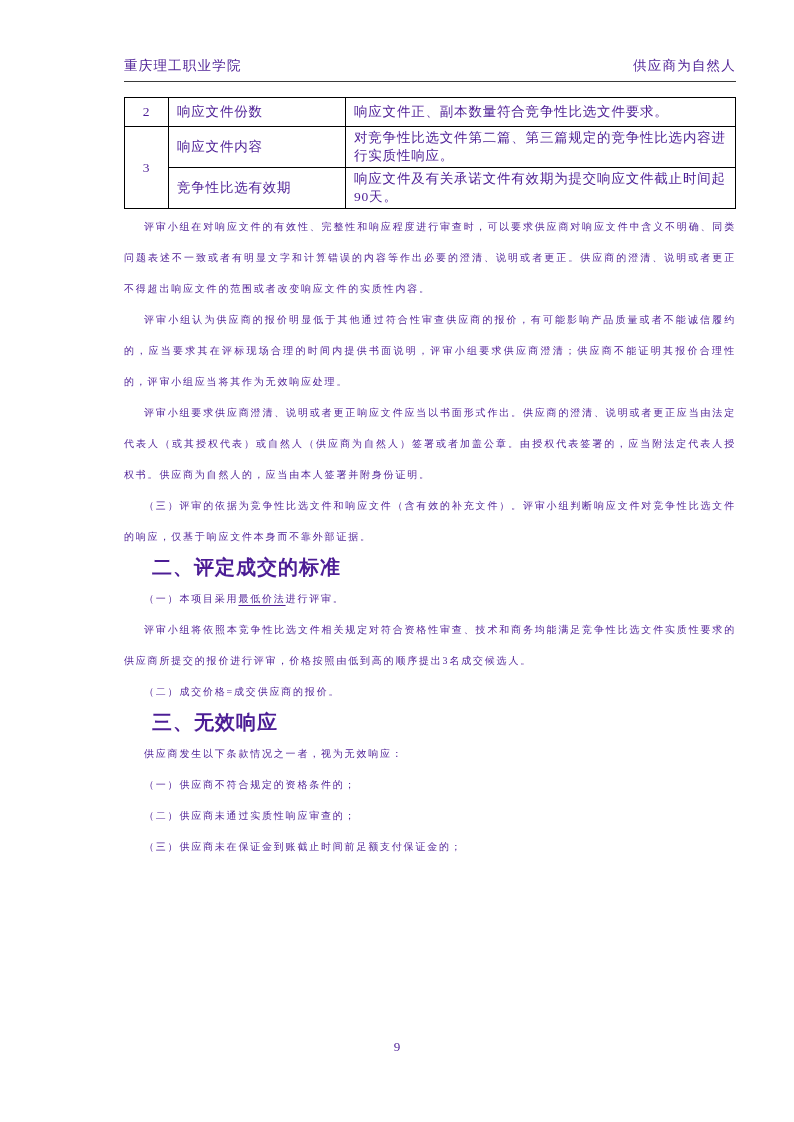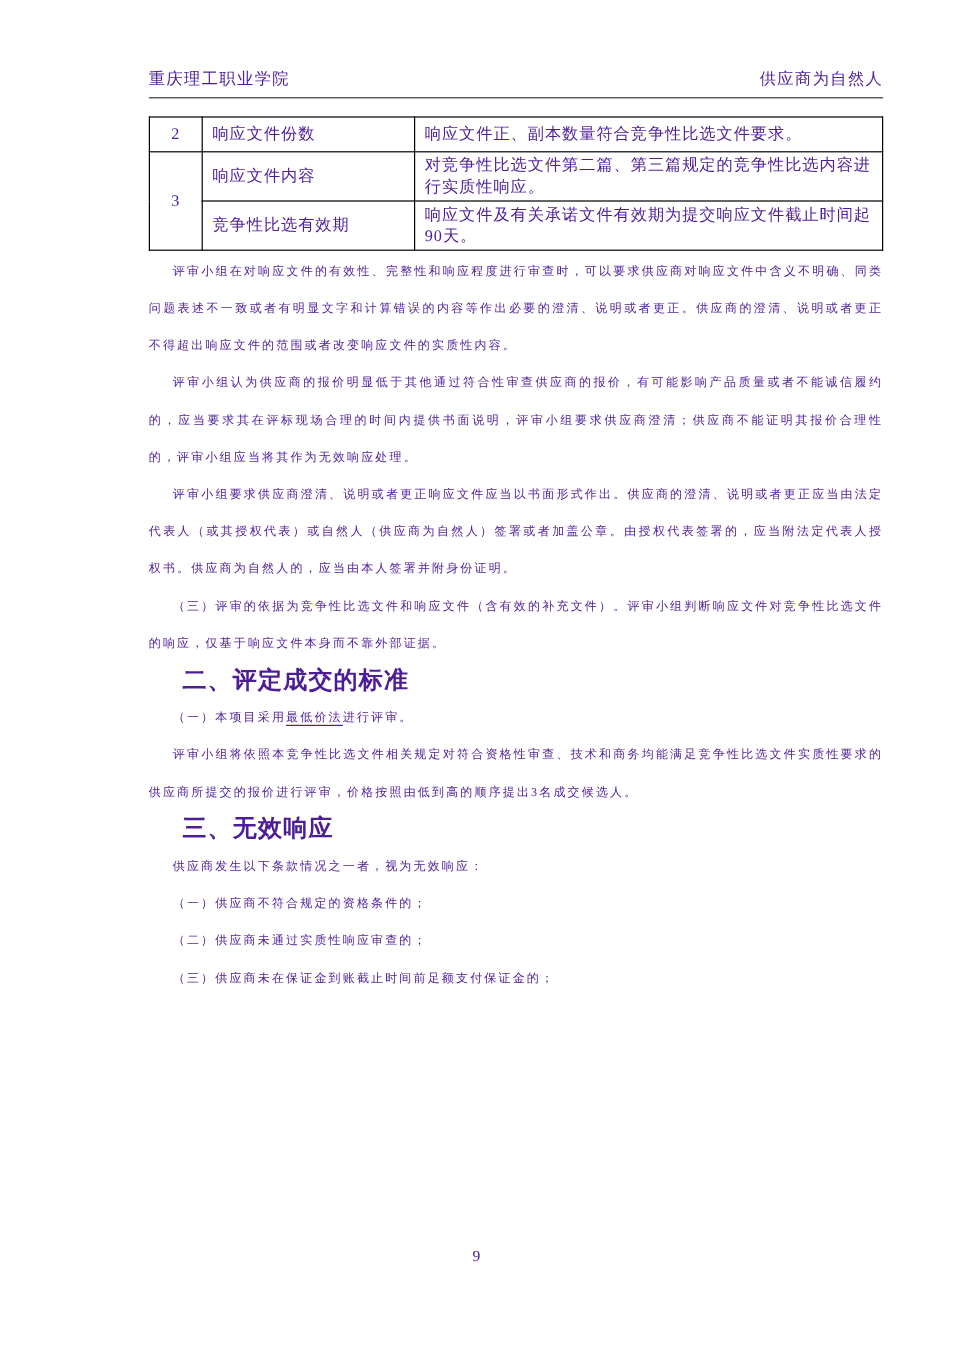--- a/index.html
+++ b/index.html
@@ -125,20 +125,21 @@
       <p class="body-p">评审小组在对响应文件的有效性、完整性和响应程度进行审查时，可以要求供应商对响应文件中含义不明确、同类问题表述不一致或者有明显文字和计算错误的内容等作出必要的澄清、说明或者更正。供应商的澄清、说明或者更正不得超出响应文件的范围或者改变响应文件的实质性内容。</p>
       <p class="body-p">评审小组认为供应商的报价明显低于其他通过符合性审查供应商的报价，有可能影响产品质量或者不能诚信履约的，应当要求其在评标现场合理的时间内提供书面说明，评审小组要求供应商澄清；供应商不能证明其报价合理性的，评审小组应当将其作为无效响应处理。</p>
       <p class="body-p">评审小组要求供应商澄清、说明或者更正响应文件应当以书面形式作出。供应商的澄清、说明或者更正应当由法定代表人（或其授权代表）或自然人（供应商为自然人）签署或者加盖公章。由授权代表签署的，应当附法定代表人授权书。供应商为自然人的，应当由本人签署并附身份证明。</p>
       <p class="body-p">（三）评审的依据为竞争性比选文件和响应文件（含有效的补充文件）。评审小组判断响应文件对竞争性比选文件的响应，仅基于响应文件本身而不靠外部证据。</p>
 
       <p class="section-heading">二、评定成交的标准</p>
 
       <p class="body-p"><span>（一）本项目采用</span><span class="em-bu">最低价法</span><span>进行评审。</span></p>
 
       <p class="body-p">评审小组将依照本竞争性比选文件相关规定对符合资格性审查、技术和商务均能满足竞争性比选文件实质性要求的供应商所提交的报价进行评审，价格按照由低到高的顺序提出3名成交候选人。</p>
+      <p class="body-p">（二）成交价格=成交供应商的报价。</p>
 
       <p class="section-heading">三、无效响应</p>
 
       <p class="body-p">供应商发生以下条款情况之一者，视为无效响应：</p>
       <p class="body-p">（一）供应商不符合规定的资格条件的；</p>
       <p class="body-p">（二）供应商未通过实质性响应审查的；</p>
       <p class="body-p">（三）供应商未在保证金到账截止时间前足额支付保证金的；</p>
     </div>
 
   </div>

